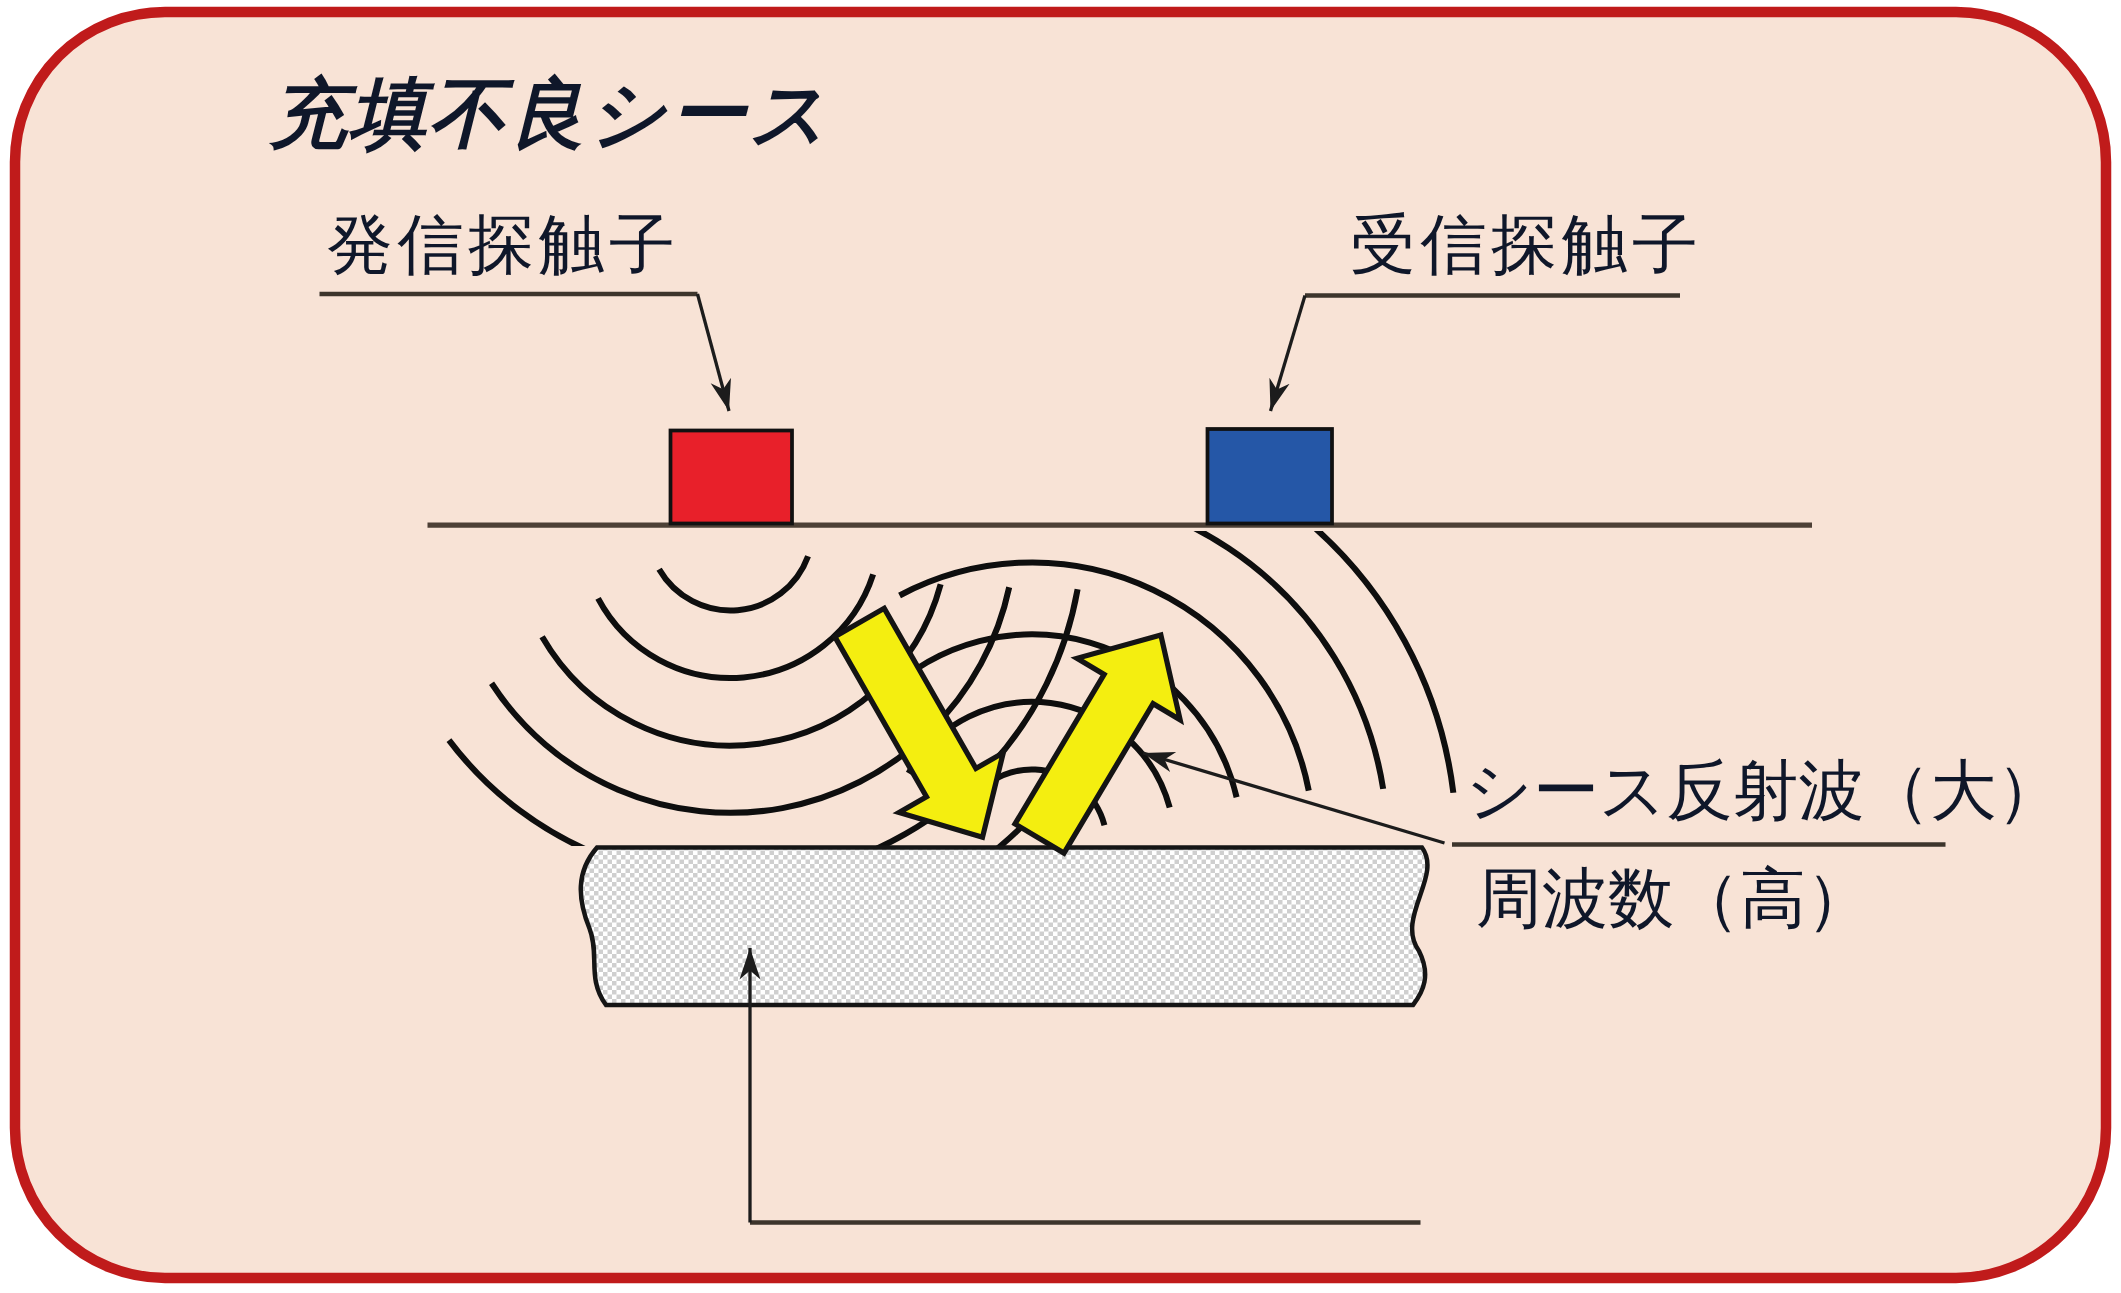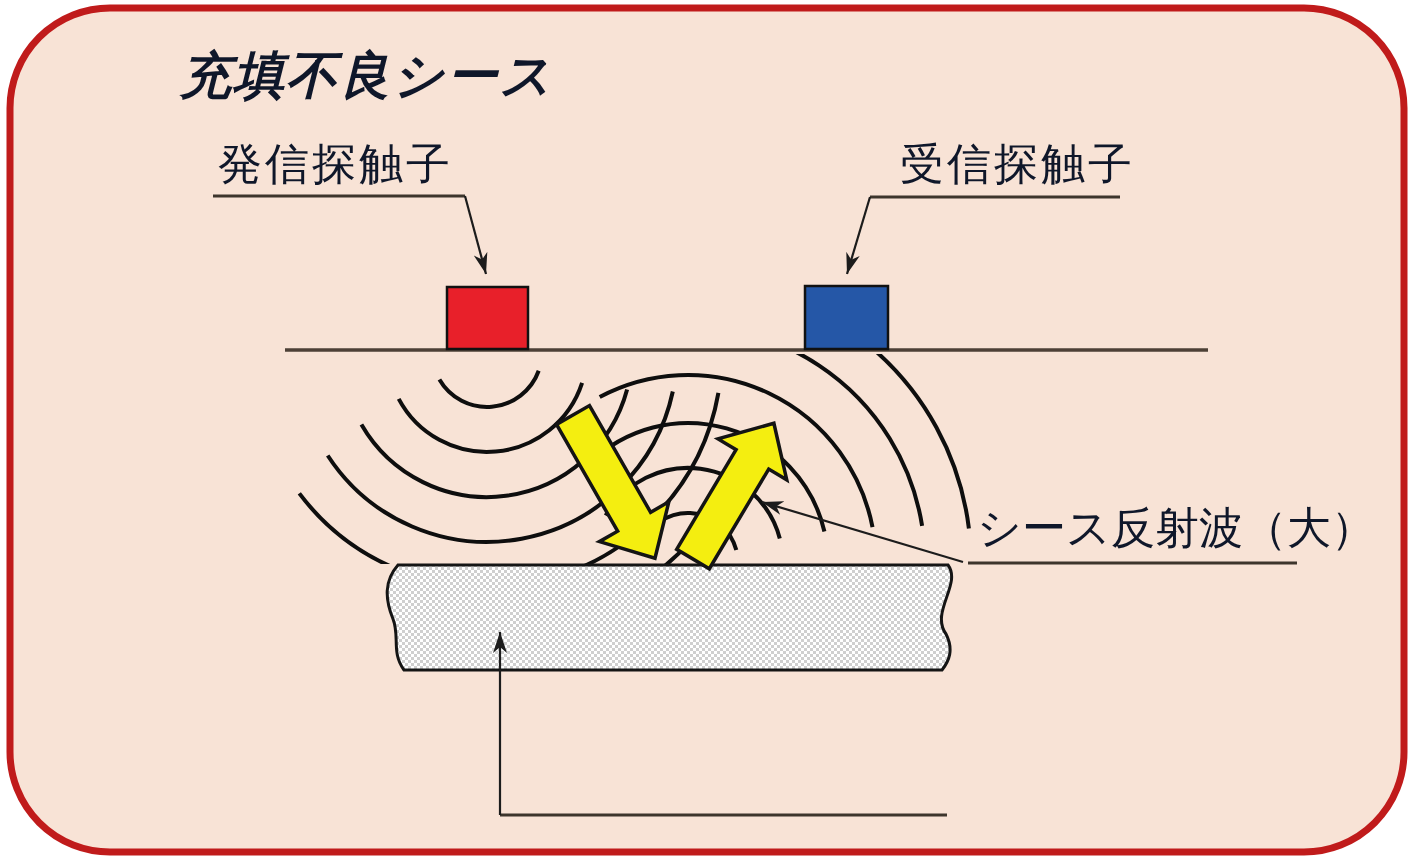--- a/index.html
+++ b/index.html
@@ -108,15 +108,16 @@
   </svg>
 
   <div class="title">充填不良シース</div>
 
   <div class="lbl lbl-transmit">発信探触子</div>
 
   <div class="lbl lbl-receive">受信探触子</div>
 
   <div class="lbl lbl-reflect1">シース反射波（大）</div>
 
+  <div class="lbl lbl-reflect2">周波数（高）</div>
 
 
 </div>
 
 </body></html>

